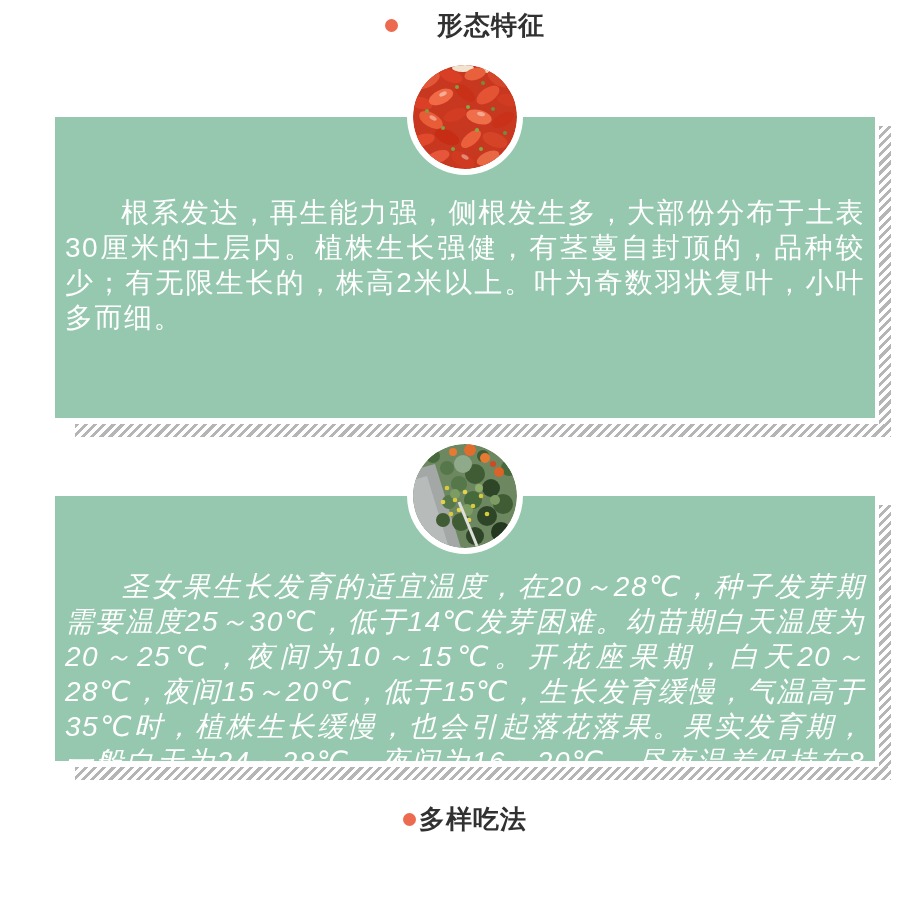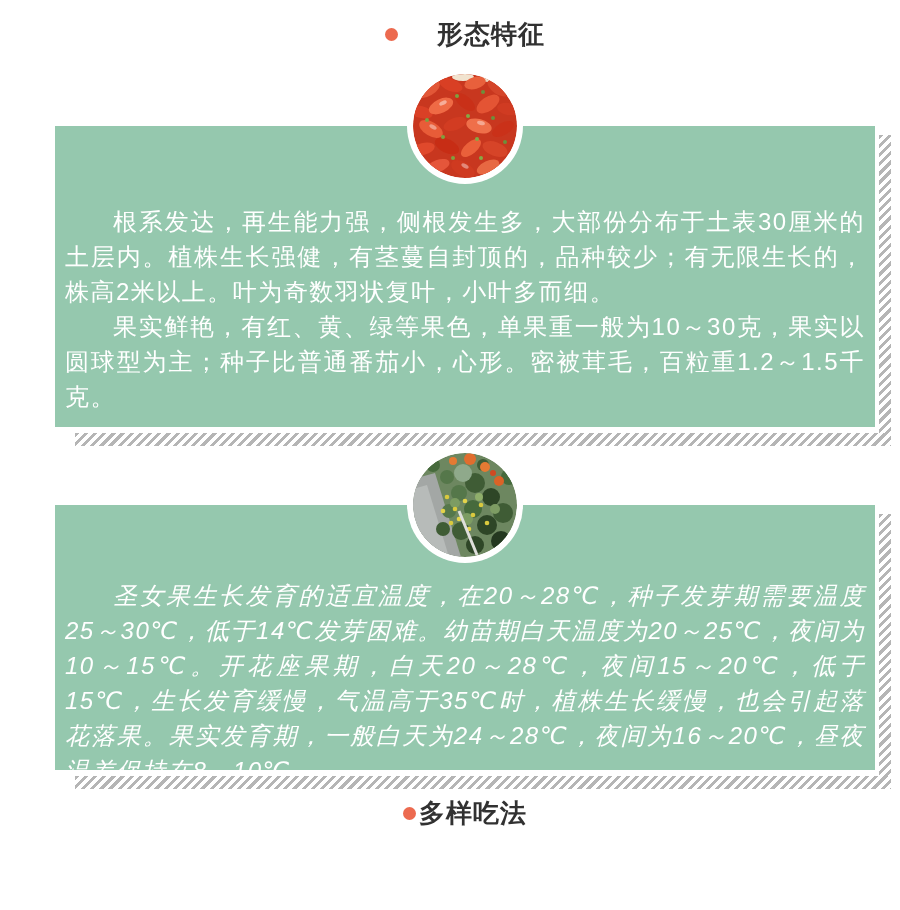--- a/index.html
+++ b/index.html
@@ -9,35 +9,35 @@
   
   .section-header{display:flex;align-items:center;justify-content:center;height:32px;
     font-size:26px;font-weight:bold;color:#313131;letter-spacing:1px;}
   .bullet{width:13px;height:13px;border-radius:50%;background:#ec6a4f;margin-right:3px;flex:0 0 auto;}
 
   
   .panel-wrap{position:relative;}
   .panel{position:relative;background:#95c8ae;color:#ffffff;box-sizing:border-box;}
   .panel-1{height:301px;padding:78px 10px 0 10px;margin-top:76px;}
   .panel-2{height:265px;padding:73px 10px 0 10px;margin-top:78px;font-style:italic;}
-  .panel p{margin:0;font-size:24px;line-height:35px;letter-spacing:1.5px;text-indent:2em;
+  .panel p{margin:0;font-size:28px;line-height:35px;letter-spacing:1.5px;text-indent:2em;
     text-align:justify;}
   .hatch-bottom{position:absolute;left:20px;right:-16px;bottom:-19px;height:13px;
     background:repeating-linear-gradient(135deg,#b5b5b5 0 3px,#ffffff 3px 6.5px);}
   .hatch-right{position:absolute;top:9px;right:-16px;width:12px;bottom:-19px;
     background:repeating-linear-gradient(135deg,#b5b5b5 0 3px,#ffffff 3px 6.5px);}
 
   
   .photo-ring{position:absolute;top:-58px;left:50%;transform:translateX(-50%);
     width:104px;height:104px;background:#ffffff;border-radius:50%;padding:6px;z-index:2;}
   .photo-ring svg{display:block;border-radius:50%;}
 
-  .hdr-1{margin-top:18px;gap:36px;}
+  .hdr-1{margin-top:9px;gap:36px;}
   .hdr-2{margin-top:45px;}
-  .hdr-3{margin-top:27px;}
+  .hdr-3{margin-top:42px;}
 </style>
 </head>
 <body>
 
 <div class="col">
 
   <div class="section-header hdr-1">
     <span class="bullet"></span>
     <span>形态特征</span>
   </div>
@@ -87,21 +87,20 @@
             <circle cx="30" cy="63" r="2" fill="#7fa03f"></circle>
           <circle cx="64" cy="65" r="2" fill="#86a844"></circle>
             <circle cx="92" cy="68" r="2" fill="#6d8f3c"></circle>
           <circle cx="40" cy="84" r="2" fill="#7fa03f"></circle>
             <circle cx="68" cy="84" r="2" fill="#86a844"></circle>
         </g>
       </svg>
     </div>
     <div class="panel panel-1">
       <p>根系发达，再生能力强，侧根发生多，大部份分布于土表30厘米的土层内。植株生长强健，有茎蔓自封顶的，品种较少；有无限生长的，株高2米以上。叶为奇数羽状复叶，小叶多而细。</p>
-      <p>果实鲜艳，有红、黄、绿等果色，单果重一般为10～30克，果实以圆球型为主；种子比普通番茄小，心形。密被茸毛，百粒重1.2～1.5千克。</p>
       <div class="hatch-right"></div>
       <div class="hatch-bottom"></div>
     </div>
   </div>
 
 
   <div class="panel-wrap">
     <div class="photo-ring">
       <svg width="104" height="104" viewBox="0 0 104 104">
         <defs>

